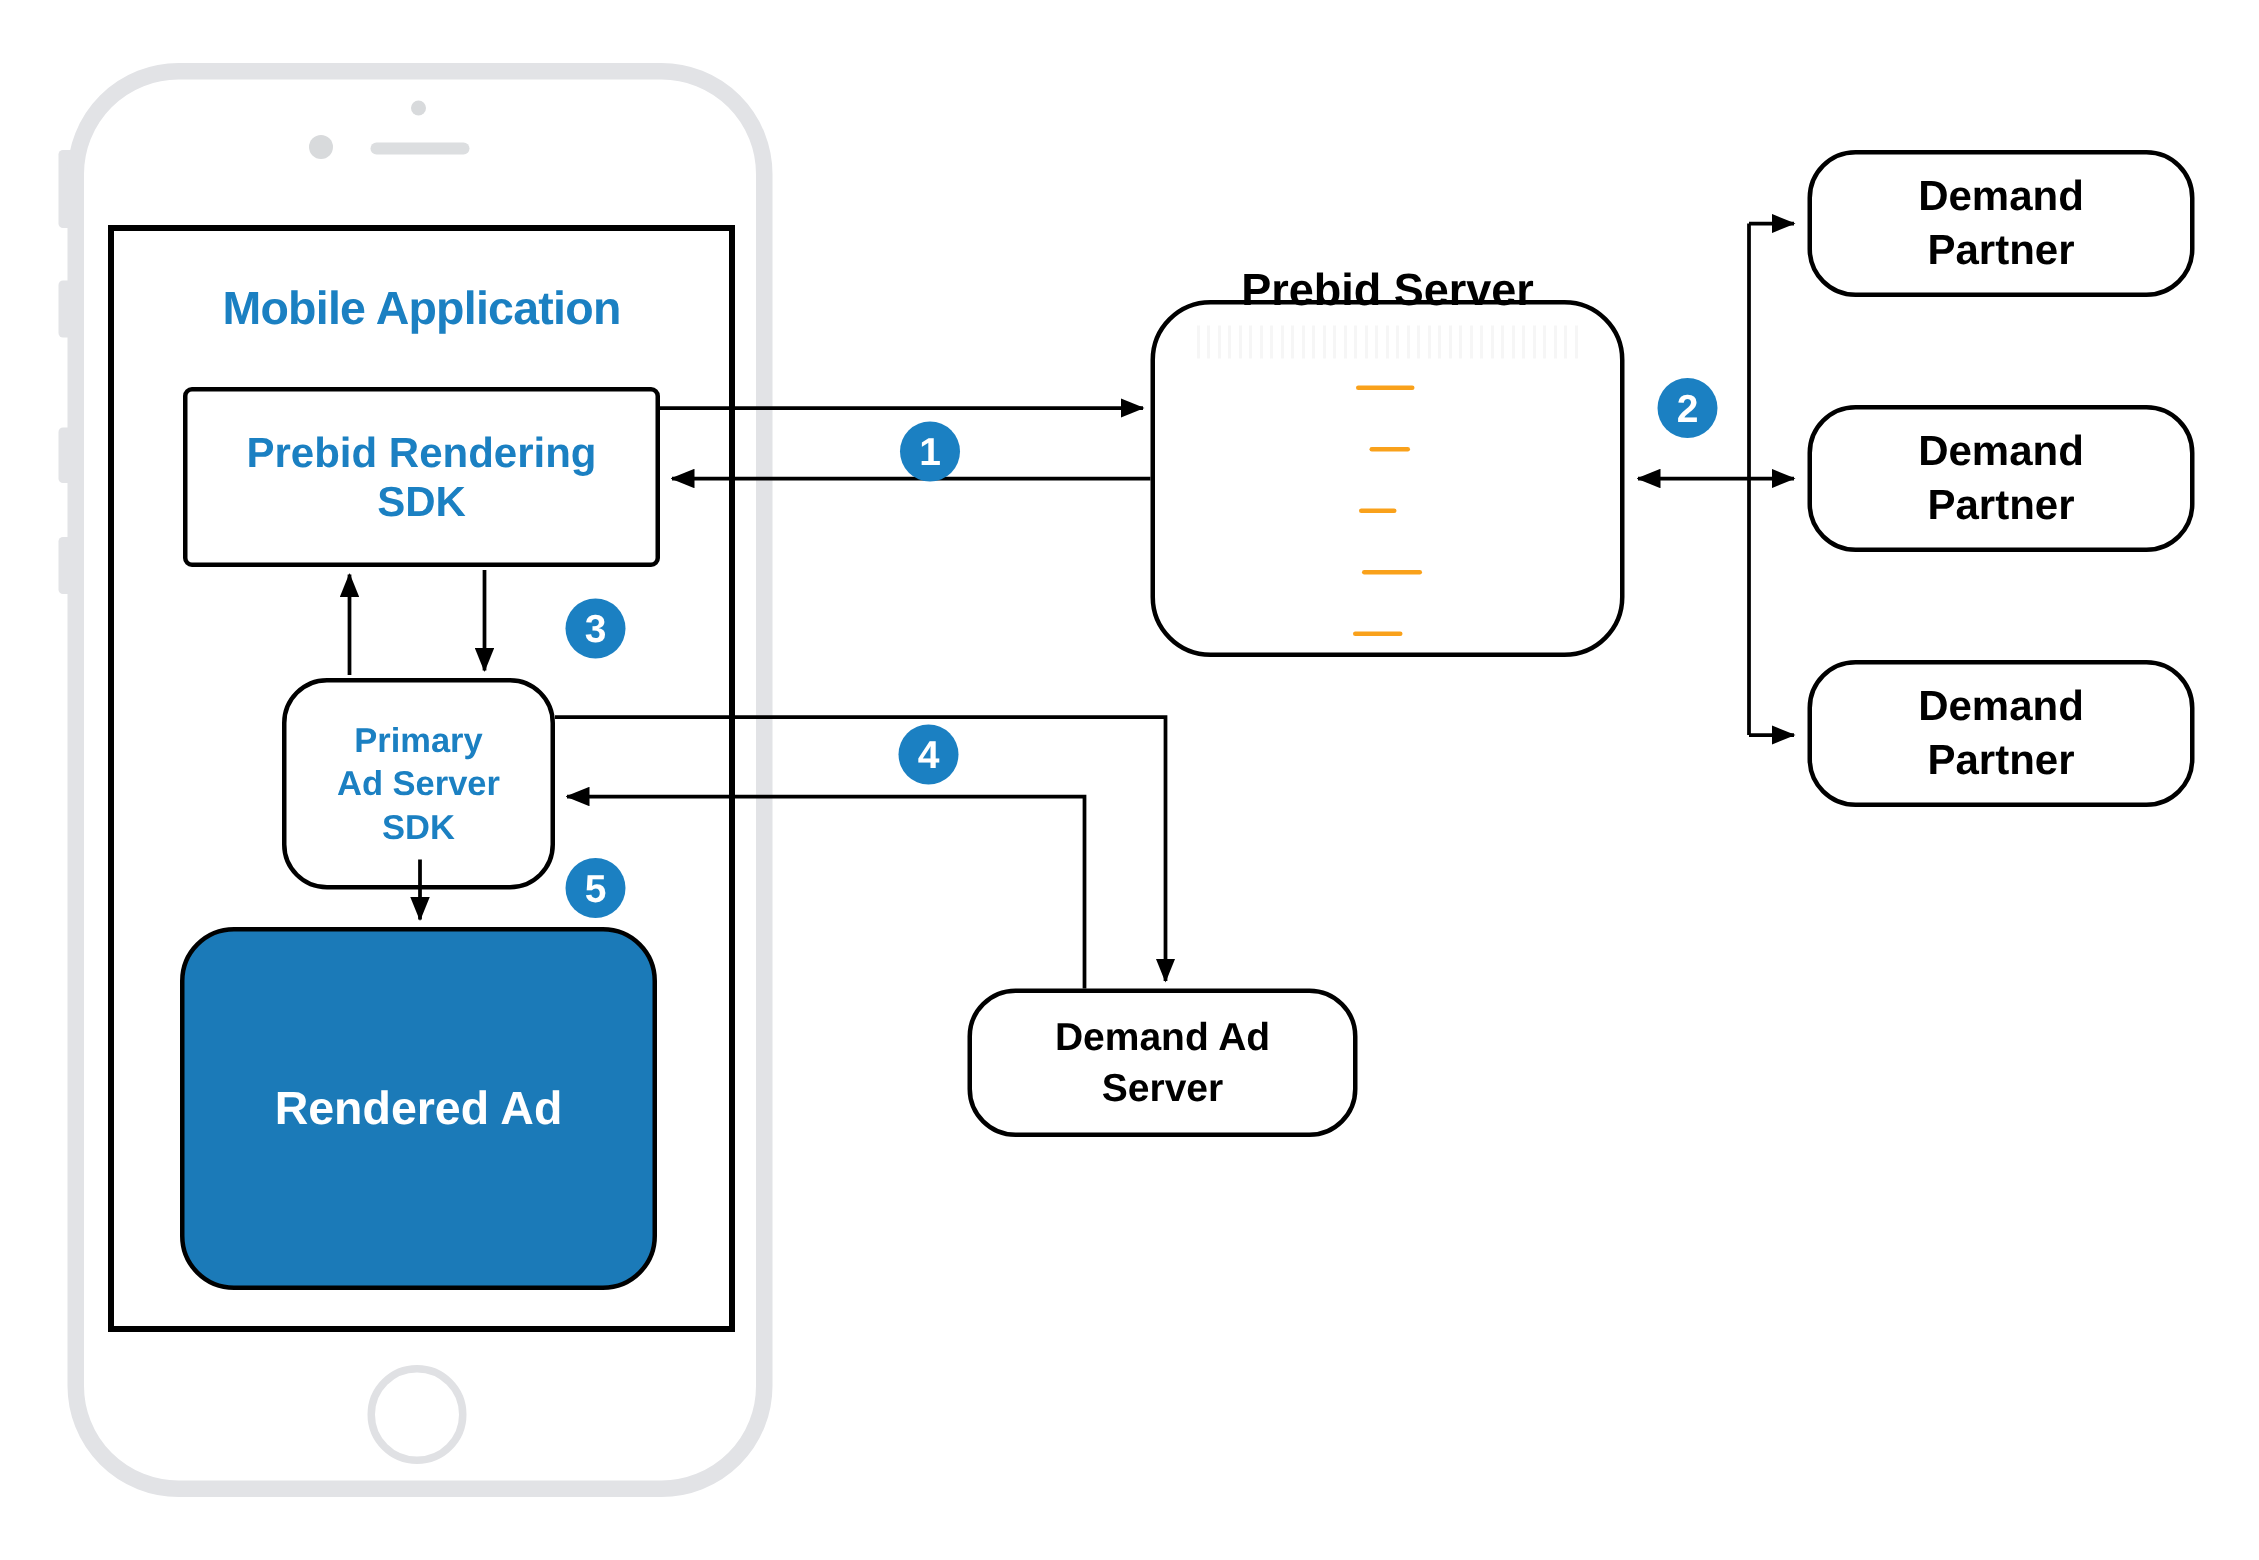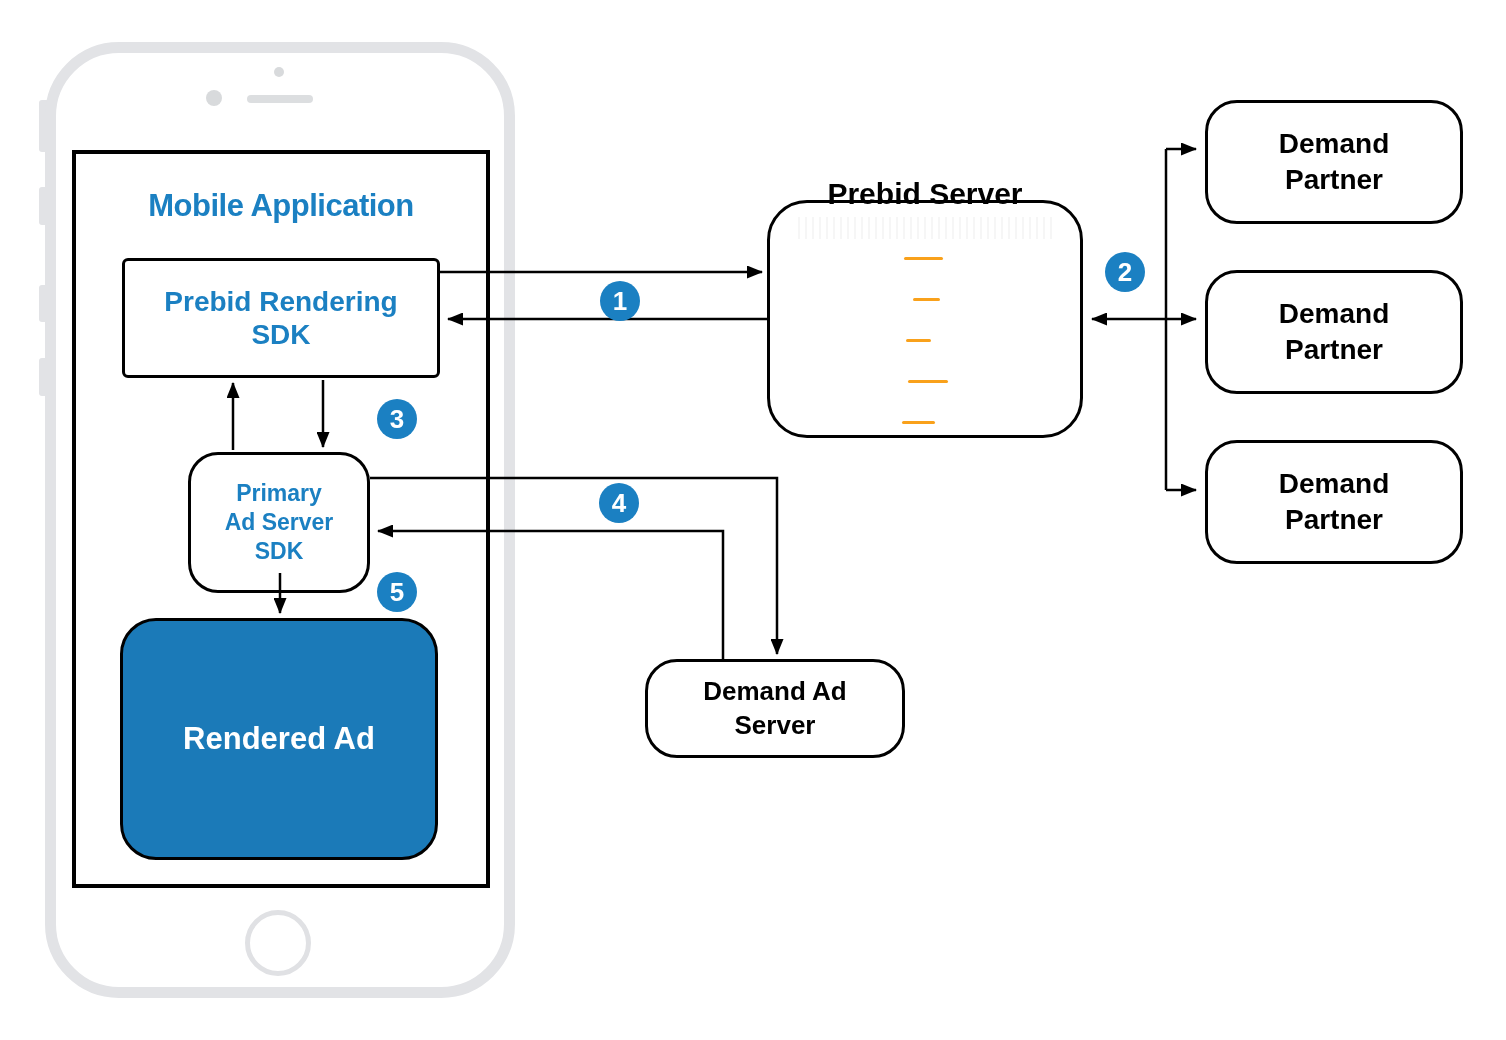--- a/index.html
+++ b/index.html
@@ -45,21 +45,21 @@
     text-align:center;background:#fff;border:3px solid #000;z-index:3;
     font-weight:bold;white-space:pre-line;}
   .sdk1{left:122px;top:258px;width:318px;height:120px;border-radius:6px;
     color:var(--accent);font-size:28px;line-height:1.18;}
   .sdk2{left:188px;top:452px;width:182px;height:141px;border-radius:30px;
     color:var(--accent);font-size:23px;line-height:1.26;}
   .rendered{left:120px;top:618px;width:318px;height:242px;border-radius:36px;
     background:var(--ad-fill);border:3px solid #000;color:#fff;font-size:31px;z-index:3;}
   .server{left:767px;top:200px;width:316px;height:238px;border-radius:40px;
     color:#000;font-size:30px;flex-direction:column;z-index:3;}
-  .dp{left:1205px;width:258px;height:124px;border-radius:32px;color:#000;
+  .dp{left:1205px;width:258px;height:98px;border-radius:32px;color:#000;
     font-size:28px;line-height:1.3;}
   .dp1{top:100px;} .dp2{top:270px;} .dp3{top:440px;}
   .pas{left:645px;top:659px;width:260px;height:99px;border-radius:32px;color:#000;
     font-size:26px;line-height:1.3;}
 
   
   .watermark{position:absolute;left:28px;top:14px;width:258px;height:22px;
     background:repeating-linear-gradient(90deg,rgba(0,0,0,0.035) 0 2px,transparent 2px 7px);}
 
   

